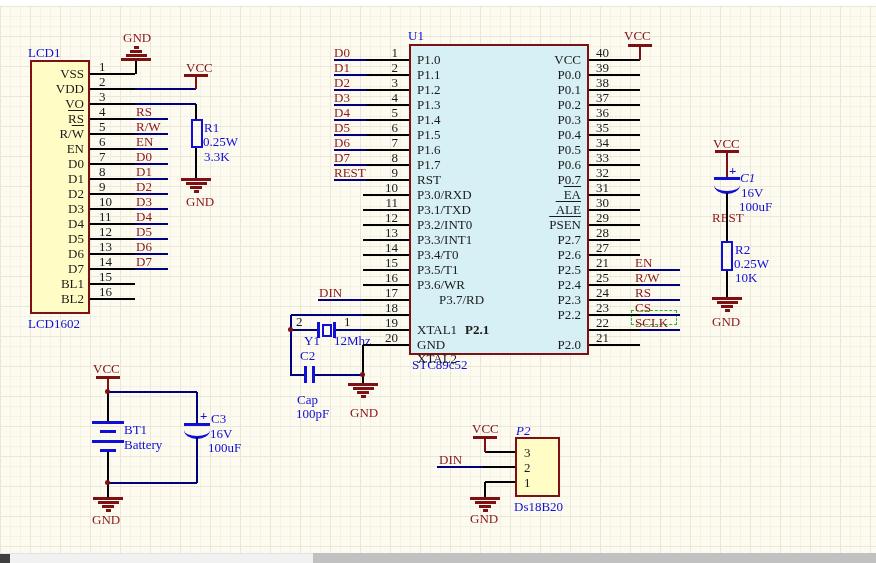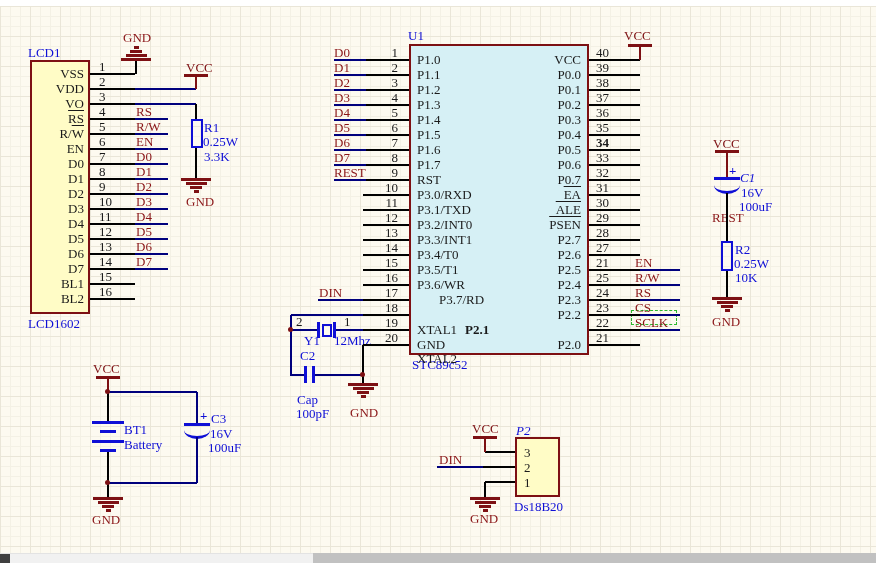--- a/index.html
+++ b/index.html
@@ -277,21 +277,21 @@
     <div style="position: absolute; left: 589px; top: 89px; width: 51px; height: 2px; background: rgb(0, 0, 0);"></div>
     <div class="t tk" style="position: absolute; left: 596px; top: 91px;">37</div>
     <div class="t tk" style="position: absolute; left: 465px; top: 98px; width: 116px; text-align: right;">P0.2</div>
     <div style="position: absolute; left: 589px; top: 104px; width: 51px; height: 2px; background: rgb(0, 0, 0);"></div>
     <div class="t tk" style="position: absolute; left: 596px; top: 106px;">36</div>
     <div class="t tk" style="position: absolute; left: 465px; top: 113px; width: 116px; text-align: right;">P0.3</div>
     <div style="position: absolute; left: 589px; top: 119px; width: 51px; height: 2px; background: rgb(0, 0, 0);"></div>
     <div class="t tk" style="position: absolute; left: 596px; top: 121px;">35</div>
     <div class="t tk" style="position: absolute; left: 465px; top: 128px; width: 116px; text-align: right;">P0.4</div>
     <div style="position: absolute; left: 589px; top: 134px; width: 51px; height: 2px; background: rgb(0, 0, 0);"></div>
-    <div class="t tk" style="position: absolute; left: 596px; top: 136px; font-weight: bold;">34</div>
+    <div class="t tk" style="position: absolute; left: 596px; top: 136px;">34</div>
     <div class="t tk" style="position: absolute; left: 465px; top: 143px; width: 116px; text-align: right;">P0.5</div>
     <div style="position: absolute; left: 589px; top: 149px; width: 51px; height: 2px; background: rgb(0, 0, 0);"></div>
     <div class="t tk" style="position: absolute; left: 596px; top: 151px;">33</div>
     <div class="t tk" style="position: absolute; left: 465px; top: 158px; width: 116px; text-align: right;">P0.6</div>
     <div style="position: absolute; left: 589px; top: 164px; width: 51px; height: 2px; background: rgb(0, 0, 0);"></div>
     <div class="t tk" style="position: absolute; left: 596px; top: 166px;">32</div>
     <div class="t tk" style="position: absolute; left: 465px; top: 173px; width: 116px; text-align: right;">P0.7</div>
     <div style="position: absolute; left: 589px; top: 179px; width: 51px; height: 2px; background: rgb(0, 0, 0);"></div>
     <div class="t tk" style="position: absolute; left: 596px; top: 181px;">31</div>
     <div class="t tk" style="position: absolute; left: 465px; top: 188px; width: 116px; text-align: right;"><span class="ovl">EA</span></div>

